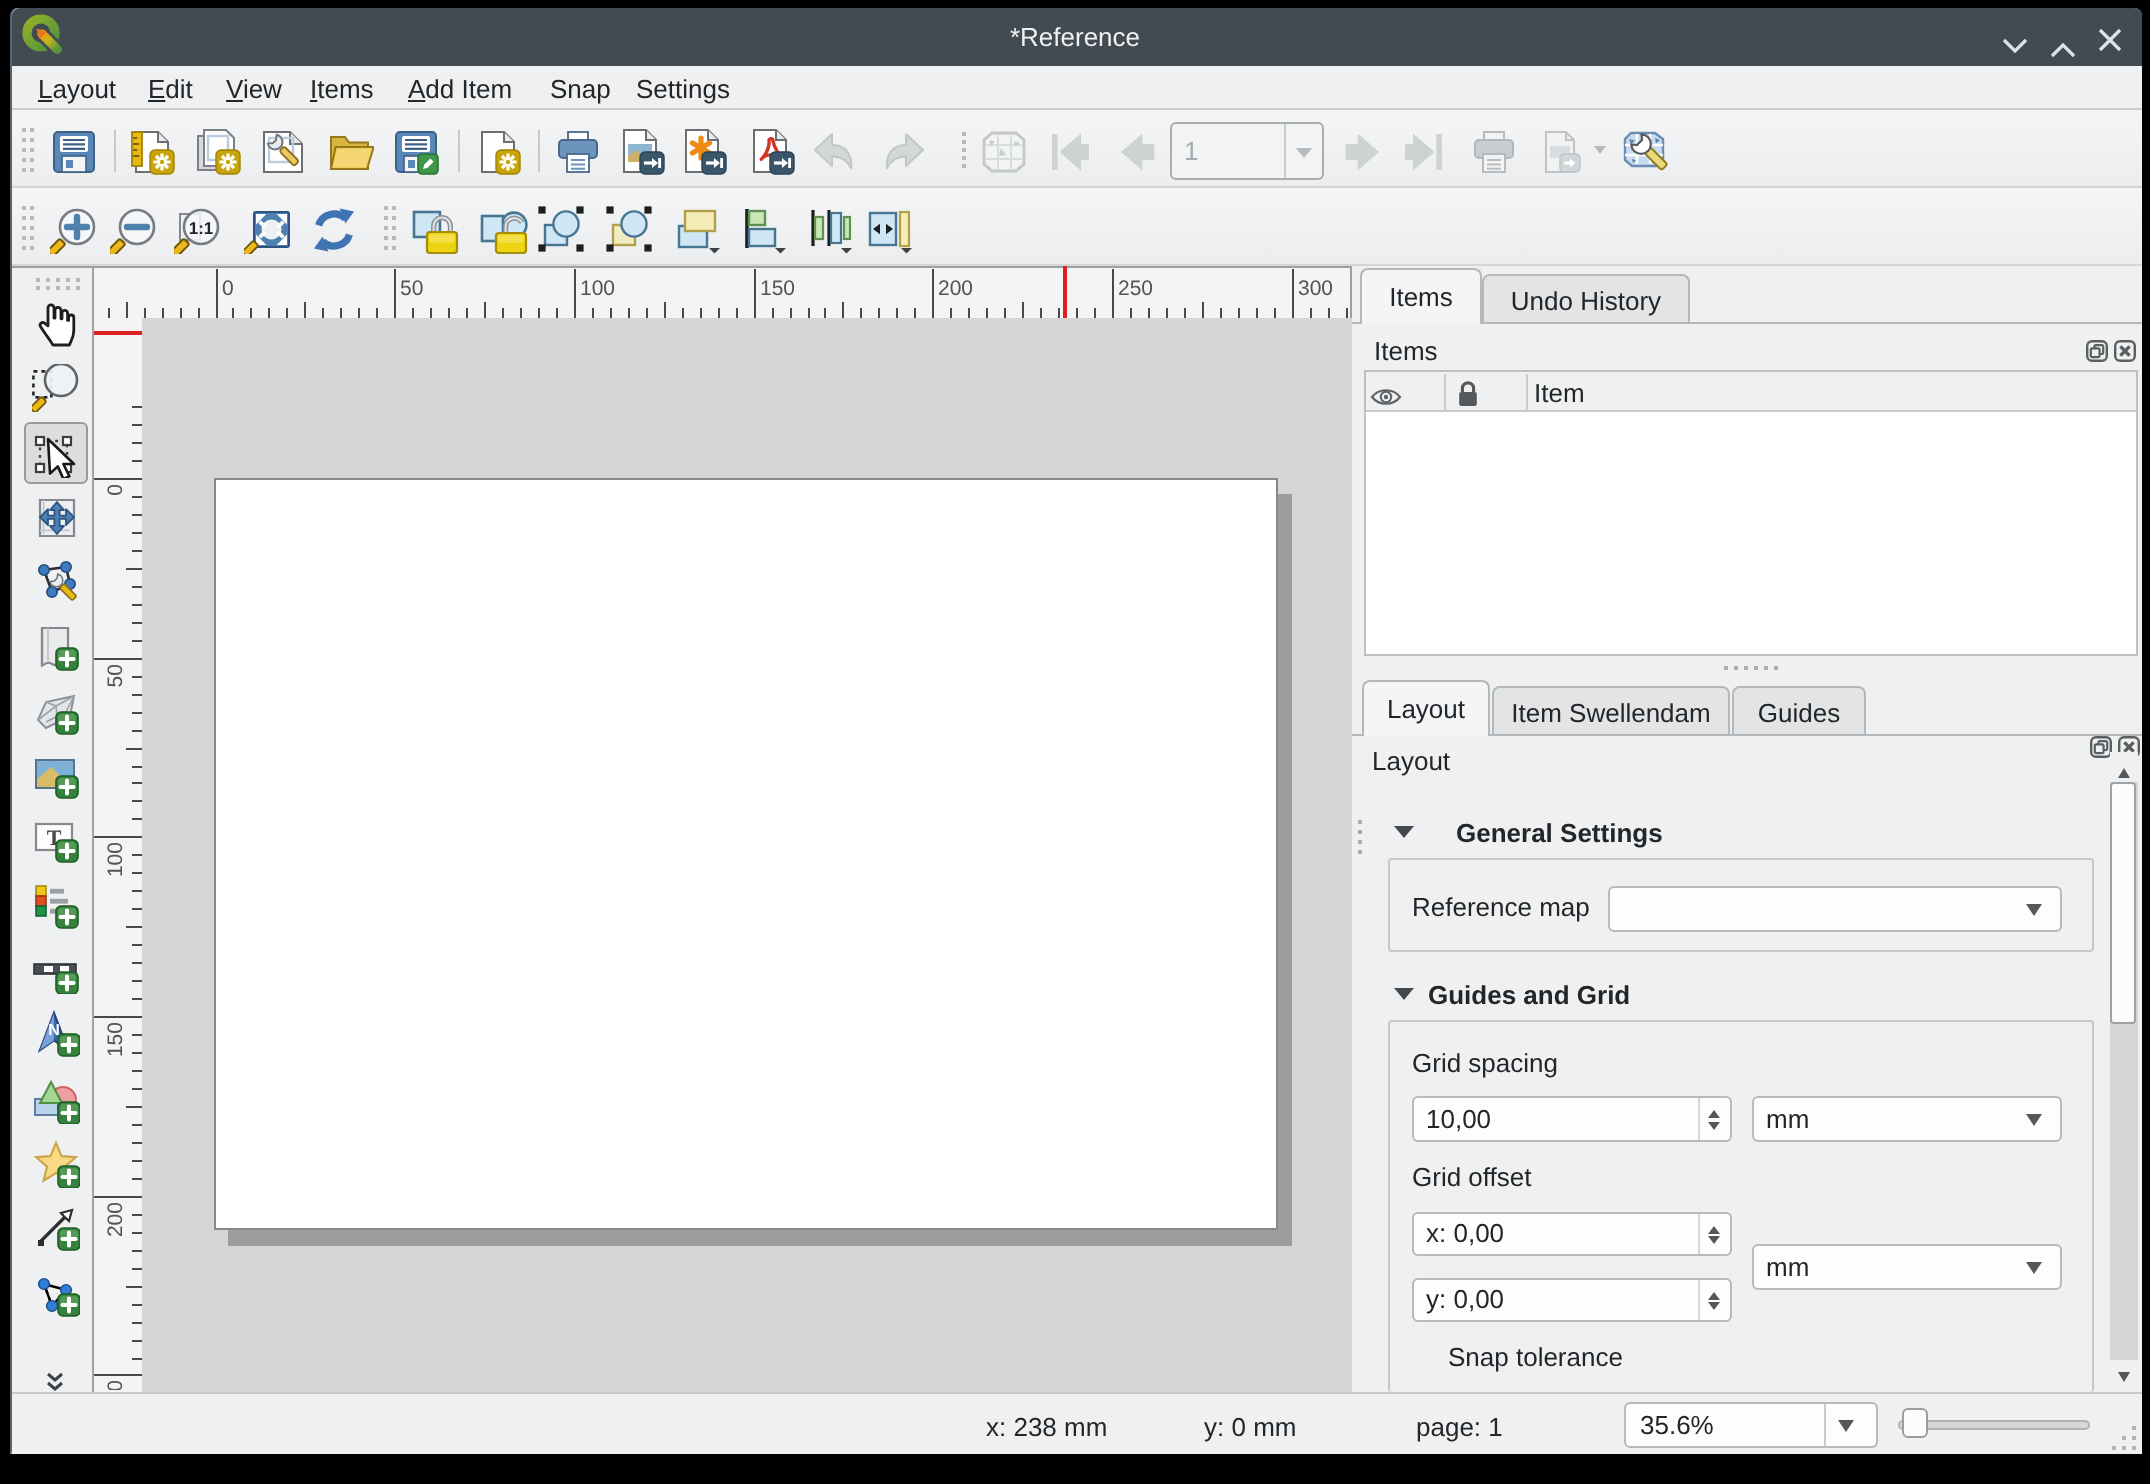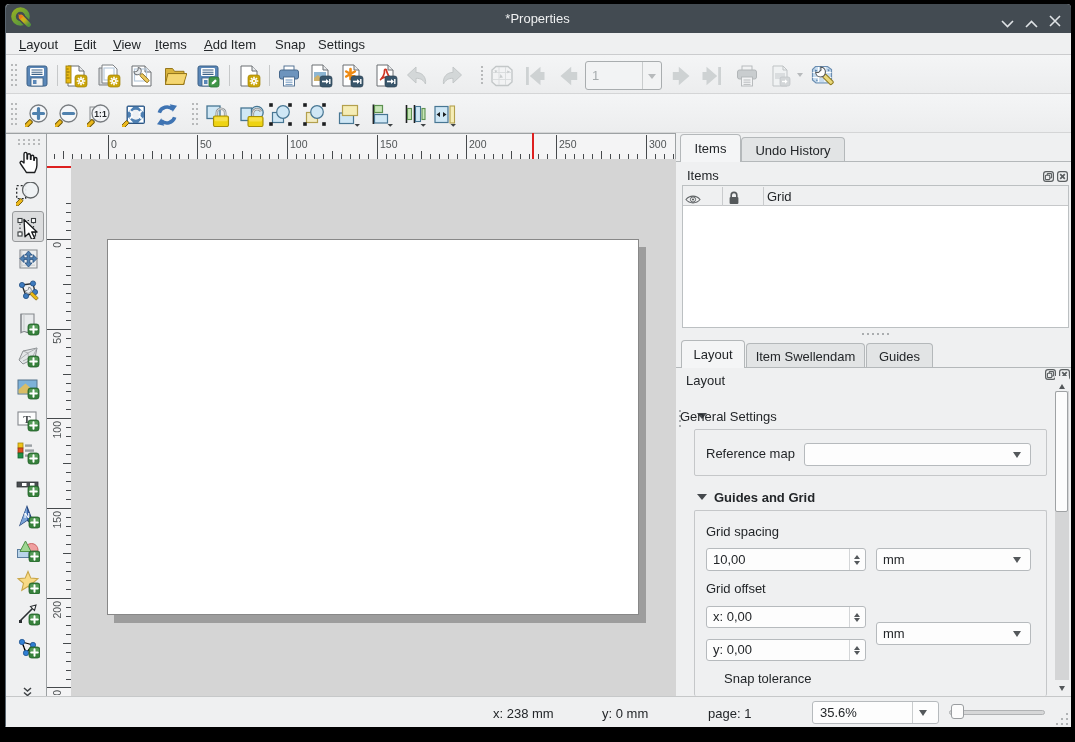--- a/index.html
+++ b/index.html
@@ -17,21 +17,21 @@
           <stop offset="0" stop-color="#e9a211"></stop>
           <stop offset="0.45" stop-color="#c3b31b"></stop>
           <stop offset="1" stop-color="#55953c"></stop>
         </linearGradient>
       </defs>
       <circle cx="9.5" cy="9.5" r="7" fill="none" stroke="url(#lg1)" stroke-width="4.6"></circle>
       <path d="M10.5 10.5l7.5 7.5" stroke="#434b52" stroke-width="7.5" stroke-linecap="round"></path>
       <path d="M10 10l7.6 7.6" stroke="url(#lg2)" stroke-width="4.6" stroke-linecap="round"></path>
       <path d="M7.2 7.2L12.6 9 9 12.6z" fill="#e8781e"></path>
     </svg></div>
-<div class="abs txt" style="left:0;top:11px;width:1075px;text-align:center;color:#eff0f1">*Properties</div>
+<div class="abs txt" style="left:0;top:11px;width:1075px;text-align:center;color:#eff0f1">*Reference</div>
 <div class="abs" style="left:1001px;top:15px"><svg width="13" height="9" viewBox="0 0 13 9" style="">
       <path d="M1 1l5.5 5.5L12 1" fill="none" stroke="#dfe3e6" stroke-width="1.6"></path>
     </svg></div>
 <div class="abs" style="left:1025px;top:15px;transform:scaleY(-1)"><svg width="13" height="9" viewBox="0 0 13 9" style="">
       <path d="M1 1l5.5 5.5L12 1" fill="none" stroke="#dfe3e6" stroke-width="1.6"></path>
     </svg></div>
 <div class="abs" style="left:1049px;top:13px"><svg width="12" height="12" viewBox="0 0 12 12" style="">
       <path d="M1 1l10 10M11 1L1 11" fill="none" stroke="#dfe3e6" stroke-width="1.6"></path>
     </svg></div>
 <div class="abs" style="left:6px;top:33px;width:1065px;height:22px;background:#eff0f1;border-bottom:1px solid #cbccce"></div>
@@ -704,21 +704,21 @@
 <div class="abs" style="left:683px;top:186px;width:385px;height:20px;background:#eff0f1;border-bottom:1px solid #c6c8ca"></div>
 <div class="abs" style="left:685px;top:191px"><svg width="16" height="11" viewBox="0 0 16 11" style="">
       <path d="M1 5.5C4.5 1 11.5 1 15 5.5 11.5 10 4.5 10 1 5.5z" fill="none" stroke="#5f6365" stroke-width="1.1"></path>
       <circle cx="8" cy="5.5" r="2.6" fill="none" stroke="#5f6365" stroke-width="1"></circle>
       <circle cx="8" cy="5.5" r="1.1" fill="#5f6365"></circle>
     </svg></div>
 <div class="abs" style="left:728px;top:190px"><svg width="12" height="13" viewBox="0 0 12 13" style="">
       <path d="M3.2 6V4.2a2.8 2.8 0 0 1 5.6 0V6" fill="none" stroke="#55595b" stroke-width="1.6"></path>
       <rect x="1.6" y="6" width="8.8" height="7" rx="1" fill="#55595b"></rect>
     </svg></div>
-<div class="abs txt" style="left:767px;top:189px">Grid</div>
+<div class="abs txt" style="left:767px;top:189px">Item</div>
 <div style="position:absolute;left:722px;top:187px;width:1px;height:19px;background:#c9cbcd"></div>
 <div style="position:absolute;left:763px;top:187px;width:1px;height:19px;background:#c9cbcd"></div>
 <div class="abs" style="left:862px;top:333px;width:28px;height:3px">
     <div style="position:absolute;left:0px;top:0;width:2px;height:2px;background:#aaadaf"></div>
     <div style="position:absolute;left:5px;top:0;width:2px;height:2px;background:#aaadaf"></div>
     <div style="position:absolute;left:10px;top:0;width:2px;height:2px;background:#aaadaf"></div>
     <div style="position:absolute;left:15px;top:0;width:2px;height:2px;background:#aaadaf"></div>
     <div style="position:absolute;left:20px;top:0;width:2px;height:2px;background:#aaadaf"></div>
     <div style="position:absolute;left:25px;top:0;width:2px;height:2px;background:#aaadaf"></div>
   </div>
@@ -739,21 +739,21 @@
       <rect x="0.6" y="0.6" width="9.8" height="9.8" rx="2.4" fill="none" stroke="#5b5f61" stroke-width="1.2"></rect>
       <path d="M3.2 3.2l4.6 4.6M7.8 3.2L3.2 7.8" stroke="#5b5f61" stroke-width="1.7"></path>
     </svg></div>
 <div class="abs" style="left:679px;top:410px;width:3px;height:16px">
     <div style="position:absolute;left:0;top:0px;width:2px;height:2px;background:#aaadaf"></div>
     <div style="position:absolute;left:0;top:5px;width:2px;height:2px;background:#aaadaf"></div>
     <div style="position:absolute;left:0;top:10px;width:2px;height:2px;background:#aaadaf"></div>
     <div style="position:absolute;left:0;top:15px;width:2px;height:2px;background:#aaadaf"></div>
   </div>
 <div class="abs" style="left:697px;top:413px;width:0;height:0;border:5px solid transparent;border-top:6px solid #44484c"></div>
-<div class="abs txt" style="left:680px;top:409px;font-weight:normal">General Settings</div>
+<div class="abs txt" style="left:728px;top:409px;font-weight:bold">General Settings</div>
 <div class="abs" style="left:694px;top:429px;width:353px;height:47px;border:1px solid #c5c7c9;border-radius:2px"></div>
 <div class="abs txt" style="left:706px;top:446px">Reference map</div>
 <div class="abs" style="left:804px;top:443px;width:227px;height:23px;background:#fdfdfd;border:1px solid #b6babd;border-radius:3px"></div>
 <div class="abs txt" style="left:811px;top:446.5px"></div>
 <div class="abs" style="left:1013px;top:452.0px;width:0;height:0;border:4.5px solid transparent;border-top:6px solid #54585b"></div>
 <div class="abs" style="left:697px;top:494px;width:0;height:0;border:5px solid transparent;border-top:6px solid #44484c"></div>
 <div class="abs txt" style="left:714px;top:490px;font-weight:bold">Guides and Grid</div>
 <div class="abs" style="left:694px;top:510px;width:353px;height:186px;border:1px solid #c5c7c9;border-radius:2px;border-bottom:none"></div>
 <div class="abs txt" style="left:706px;top:524px">Grid spacing</div>
 <div class="abs" style="left:706px;top:548px;width:160px;height:23px;background:#fdfdfd;border:1px solid #b6babd;border-radius:3px"></div>

